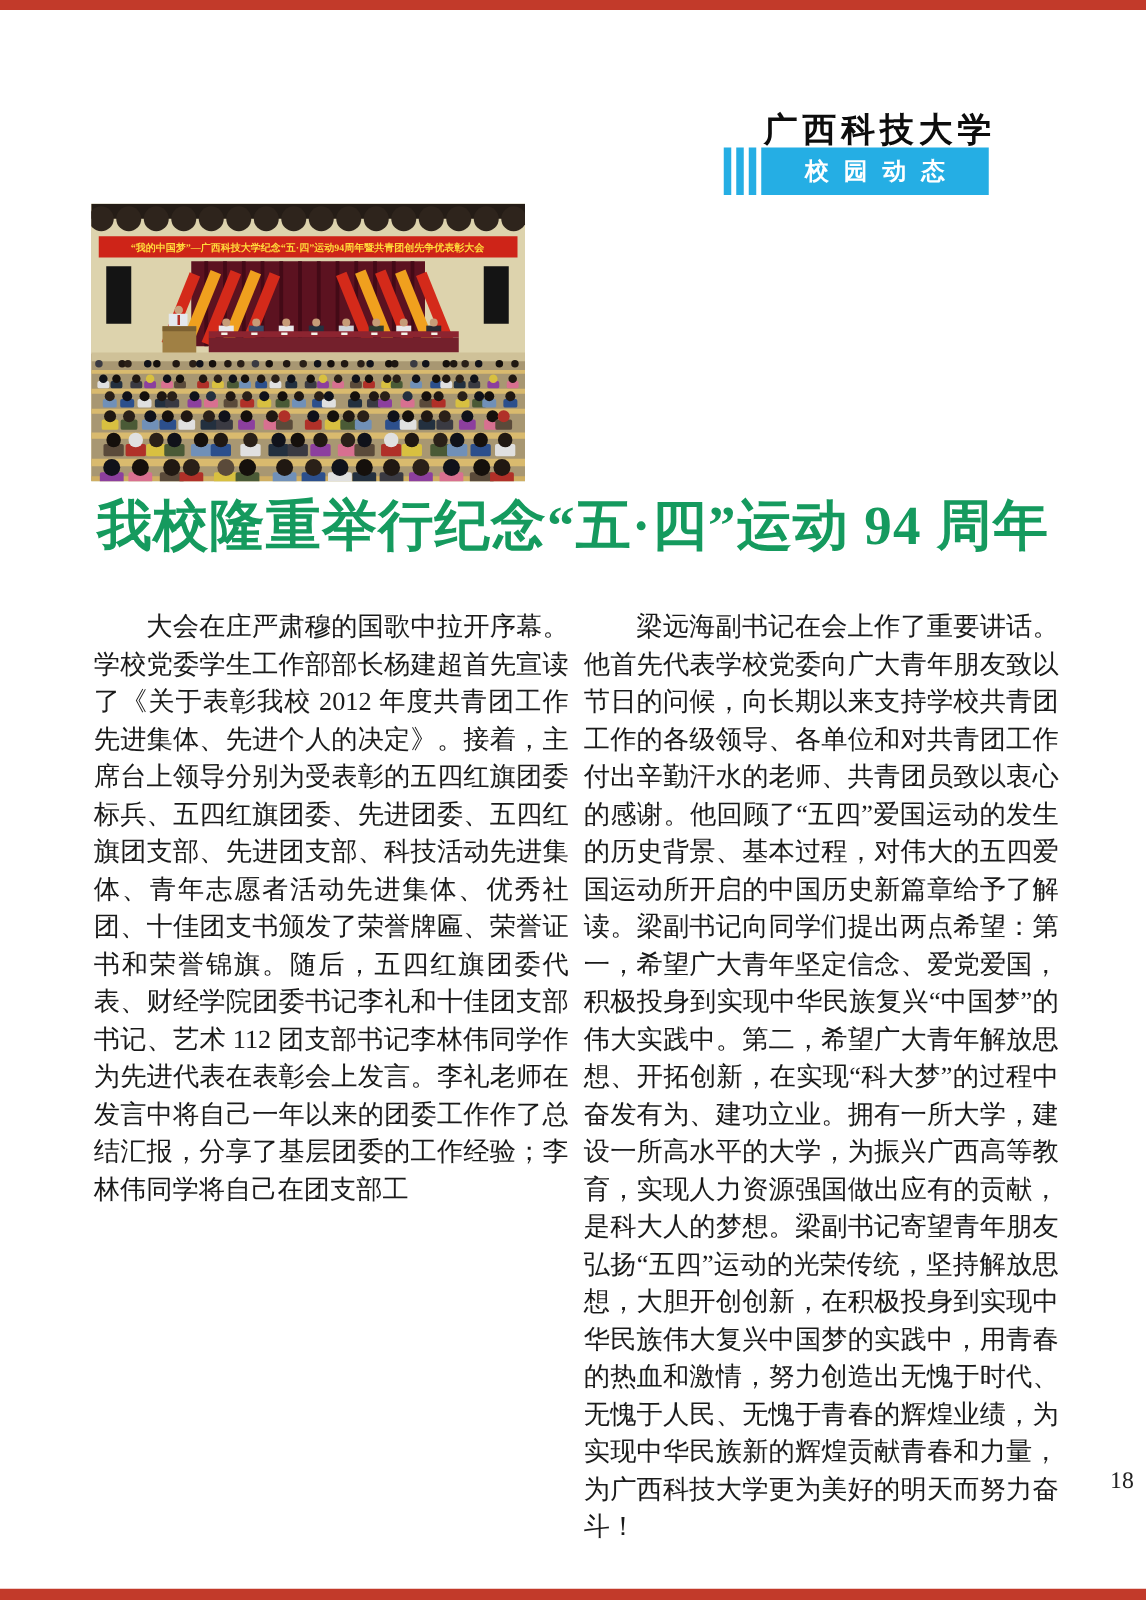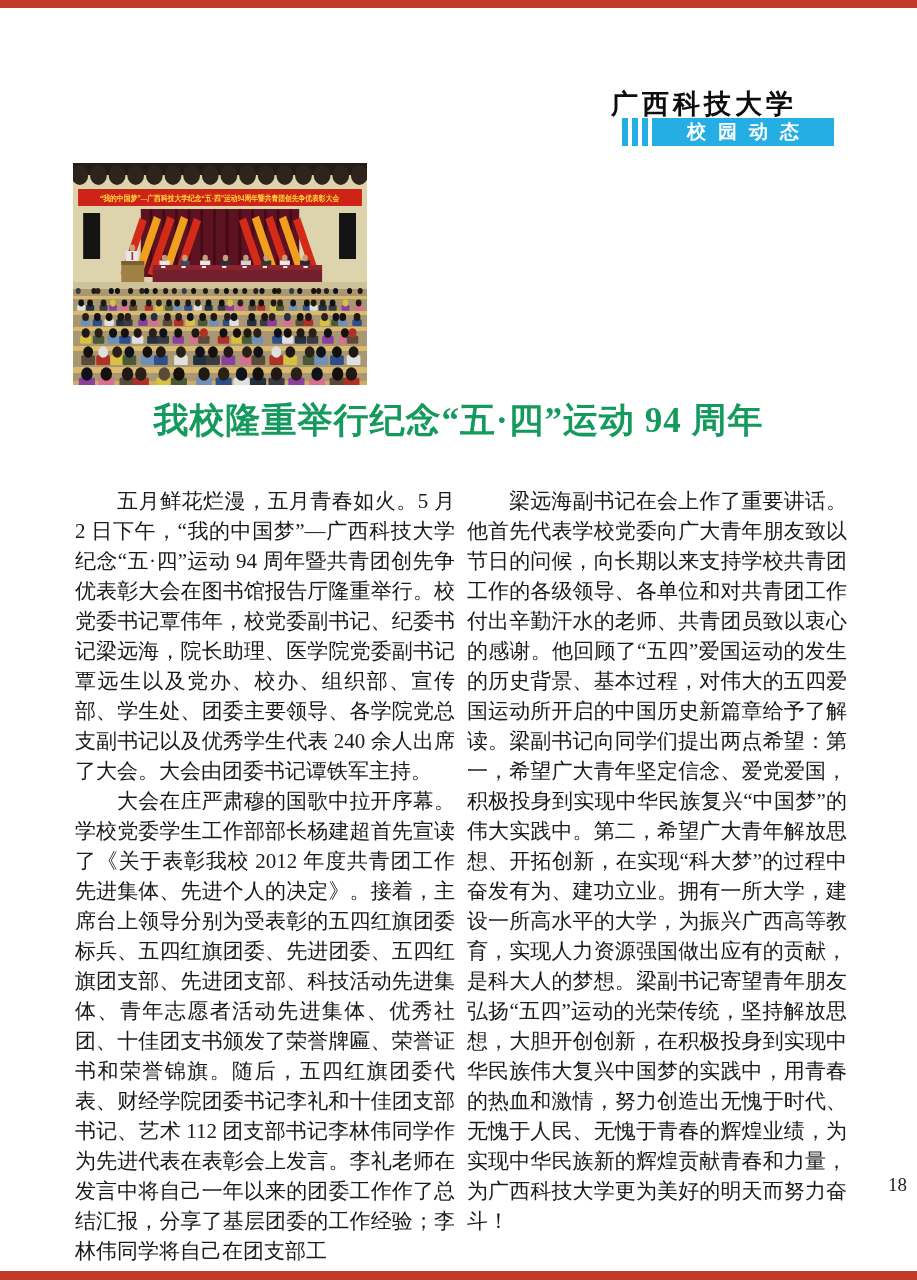--- a/index.html
+++ b/index.html
@@ -16,44 +16,44 @@
   .strip-top{top:0;height:8px;}
   .strip-bottom{bottom:0;height:9px;}
 
   
   .univ{
     position:absolute;left:611px;top:86px;
     font-family:"Liberation Sans","DejaVu Sans",sans-serif;
     font-weight:bold;font-size:27px;letter-spacing:4px;color:#0d0d0d;
   }
   .banner{
-    position:absolute;left:622px;top:118px;width:212px;height:28px;
+    position:absolute;left:579px;top:118px;width:212px;height:38px;
     display:flex;gap:4px;
   }
   .banner .bar{width:6px;background:#25aee4;}
   .banner-main{
     flex:1;background:#25aee4;color:#ffffff;
     font-family:"Liberation Sans","DejaVu Sans",sans-serif;
     font-weight:bold;font-size:19px;letter-spacing:12px;
     display:flex;align-items:center;justify-content:center;
     padding-left:12px;
   }
 
   
   .photo{
-    position:absolute;left:73px;top:163px;width:294px;height:222px;
+    position:absolute;left:73px;top:163px;width:347px;height:222px;
     margin:0;background:#cfc39c;
   }
   .photo svg{display:block;width:100%;height:100%;}
 
   
   .headline{
     position:absolute;left:0;top:398px;width:917px;margin:0;
     text-align:center;color:#159a5e;
-    font-size:35px;font-weight:bold;line-height:45px;letter-spacing:1px;
+    font-size:44px;font-weight:bold;line-height:45px;letter-spacing:1px;
   }
 
   
   .columns{
     position:absolute;left:75px;top:486px;width:772px;
     display:flex;gap:12px;
   }
   .col{width:380px;font-size:21px;line-height:30px;text-align:justify;}
   .col p{margin:0;}
   .col p.indent{text-indent:2em;}
@@ -434,21 +434,20 @@
         </g>
     </svg>
   </figure>
 
   <h1 class="headline">
     <span>我校隆重举行纪念“五·四”运动 94 周年</span><br>
   </h1>
 
   <main class="columns">
     <section class="col">
-        <p class="indent">五月鲜花烂漫，五月青春如火。5 月 2 日下午，“我的中国梦”—广西科技大学纪念“五·四”运动 94 周年暨共青团创先争优表彰大会在图书馆报告厅隆重举行。校党委书记覃伟年，校党委副书记、纪委书记梁远海，院长助理、医学院党委副书记覃远生以及党办、校办、组织部、宣传部、学生处、团委主要领导、各学院党总支副书记以及优秀学生代表 240 余人出席了大会。大会由团委书记谭铁军主持。</p>
         <p class="indent">大会在庄严肃穆的国歌中拉开序幕。学校党委学生工作部部长杨建超首先宣读了《关于表彰我校 2012 年度共青团工作先进集体、先进个人的决定》。接着，主席台上领导分别为受表彰的五四红旗团委标兵、五四红旗团委、先进团委、五四红旗团支部、先进团支部、科技活动先进集体、青年志愿者活动先进集体、优秀社团、十佳团支书颁发了荣誉牌匾、荣誉证书和荣誉锦旗。随后，五四红旗团委代表、财经学院团委书记李礼和十佳团支部书记、艺术 112 团支部书记李林伟同学作为先进代表在表彰会上发言。李礼老师在发言中将自己一年以来的团委工作作了总结汇报，分享了基层团委的工作经验；李林伟同学将自己在团支部工</p>
       </section>
     <section class="col">
         <p class="indent">梁远海副书记在会上作了重要讲话。他首先代表学校党委向广大青年朋友致以节日的问候，向长期以来支持学校共青团工作的各级领导、各单位和对共青团工作付出辛勤汗水的老师、共青团员致以衷心的感谢。他回顾了“五四”爱国运动的发生的历史背景、基本过程，对伟大的五四爱国运动所开启的中国历史新篇章给予了解读。梁副书记向同学们提出两点希望：第一，希望广大青年坚定信念、爱党爱国，积极投身到实现中华民族复兴“中国梦”的伟大实践中。第二，希望广大青年解放思想、开拓创新，在实现“科大梦”的过程中奋发有为、建功立业。拥有一所大学，建设一所高水平的大学，为振兴广西高等教育，实现人力资源强国做出应有的贡献，是科大人的梦想。梁副书记寄望青年朋友弘扬“五四”运动的光荣传统，坚持解放思想，大胆开创创新，在积极投身到实现中华民族伟大复兴中国梦的实践中，用青春的热血和激情，努力创造出无愧于时代、无愧于人民、无愧于青春的辉煌业绩，为实现中华民族新的辉煌贡献青春和力量，为广西科技大学更为美好的明天而努力奋斗！</p>
       </section>
   </main>
 
   <div class="pageno">18</div>
 
   <div class="strip strip-bottom"></div>

